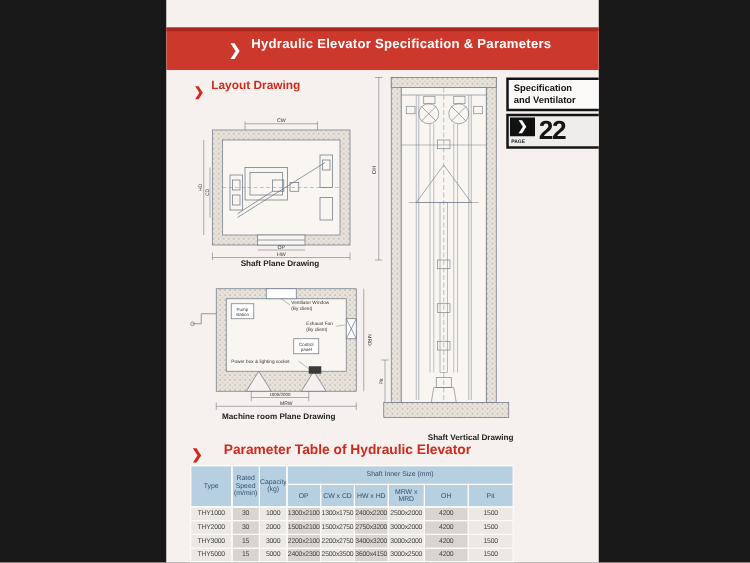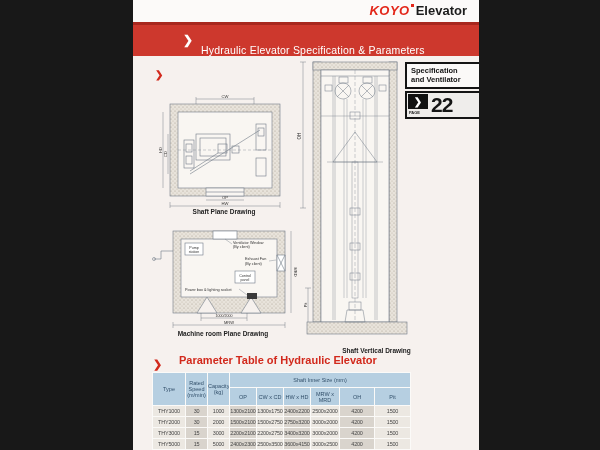--- a/index.html
+++ b/index.html
@@ -12,21 +12,21 @@
   .hdr{left:0;top:0;width:346px;height:22px;background:#fcfaf9;}
   .logo{right:12px;top:3px;font-size:13px;font-weight:bold;white-space:nowrap;}
   .logo .brand{color:#e32619;font-style:italic;letter-spacing:.5px;}
   .logo .dot{display:inline-block;width:3px;height:3px;background:#e32619;
              vertical-align:top;margin:1px 2px 0 1px;}
   .logo .suffix{color:#1c1c1c;}
   
   .banner{left:0;top:22px;width:346px;height:34px;background:#cd382d;
           border-top:3px solid #a8271e;box-sizing:border-box;}
   .banner .chev{left:50px;top:8px;color:#fff;font-size:12px;font-weight:bold;}
-  .banner .btxt{left:68px;top:19px;color:#fff;font-size:10.5px;font-weight:normal;
+  .banner .btxt{left:68px;top:4px;color:#fff;font-size:10.5px;font-weight:bold;
                 letter-spacing:.2px;}
   
   .sec-arrow{color:#d2291c;font-size:10px;font-weight:bold;}
   .sec1{left:22px;top:64px;}
   .sec1 .lines{position:absolute;left:14px;top:-1px;width:150px;
                color:#d2291c;font-size:9.5px;font-weight:bold;line-height:11px;}
   .sec2{left:20px;top:354px;}
   .sec2 .t{position:absolute;left:26px;top:0px;width:250px;color:#d2291c;
            font-size:11px;font-weight:bold;white-space:nowrap;}
   
@@ -56,34 +56,30 @@
   .ptable .sub th{height:17px;}
   .ptable td{color:#474747;height:10px;letter-spacing:-0.2px;}
   .ptable td:nth-child(odd){background:#ece8e2;}
   .ptable td:nth-child(even){background:#d9d4cd;}
 </style>
 </head>
 <body>
 
 <div class="page">
 
-  <div class="ab hdr">
-    <div class="ab logo">
-      <span class="brand">KOYO</span><span class="dot"></span><span class="suffix">Elevator</span>
-    </div>
-  </div>
 
   <div class="ab banner">
     <span class="ab chev">❯</span>
     <span class="ab btxt">Hydraulic Elevator Specification &amp; Parameters</span>
   </div>
 
   <div class="ab sec1">
     <span class="sec-arrow">❯</span>
     <div class="lines">
+      <div>Layout Drawing</div>
     </div>
   </div>
 
   <div class="ab badge">
     <div class="b1">
       <div>Specification</div>
       <div>and Ventilator</div>
     </div>
     <div class="b2">
       <div class="blk">❯</div>

